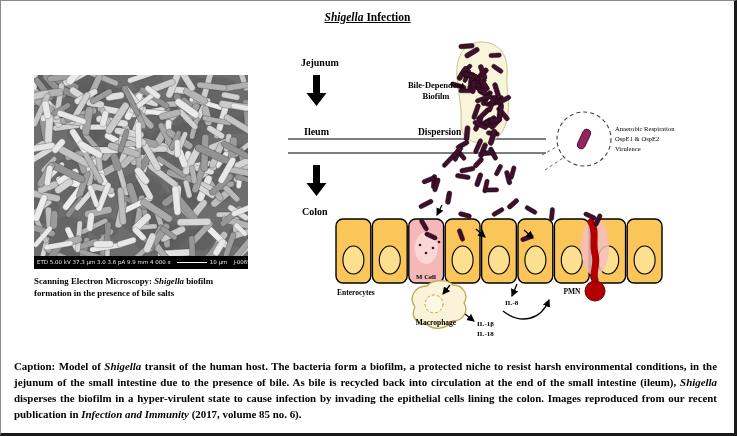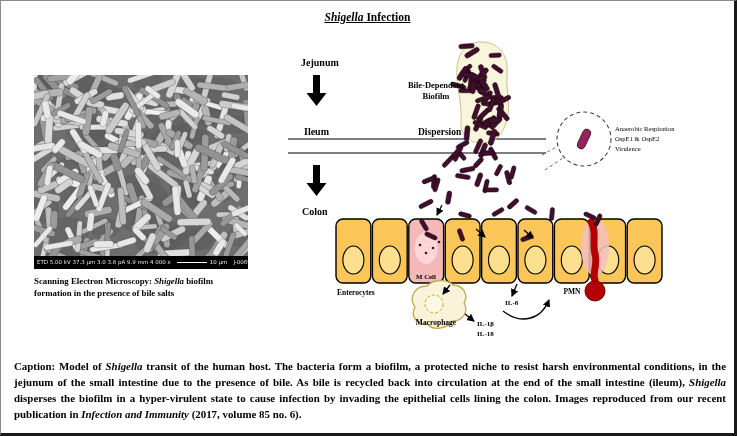--- a/index.html
+++ b/index.html
@@ -16,21 +16,21 @@
   .sem-block{position:absolute;left:33px;top:74px;width:214px;}
   .sem-image{position:relative;width:214px;line-height:0;}
   .sem-bar{height:13px;background:#000;color:#e8e8e8;display:flex;align-items:center;
     gap:6px;padding:0 3px;font-family:"DejaVu Sans",sans-serif;font-size:5.5px;
     line-height:13px;white-space:nowrap;overflow:hidden;}
   .sem-bar .grow{flex:1;}
   .sem-scale .bar{display:inline-block;width:30px;height:1px;background:#fff;
     margin-right:3px;vertical-align:middle;}
   .sem-caption{margin-top:7px;text-align:left;font-weight:bold;font-size:8.8px;
     line-height:1.35;}
-  .caption{position:absolute;left:13px;right:8px;top:358px;font-weight:bold;
+  .caption{position:absolute;left:13px;right:17px;top:358px;font-weight:bold;
     font-size:10.9px;line-height:1.46;text-align:justify;}
   svg.diagram{position:absolute;left:283px;top:38px;}
   svg text{font-family:"Liberation Serif",serif;font-weight:bold;fill:#000;}
   svg text.small{font-weight:normal;}
 </style>
 </head>
 <body>
 
 <div class="figure">
 

